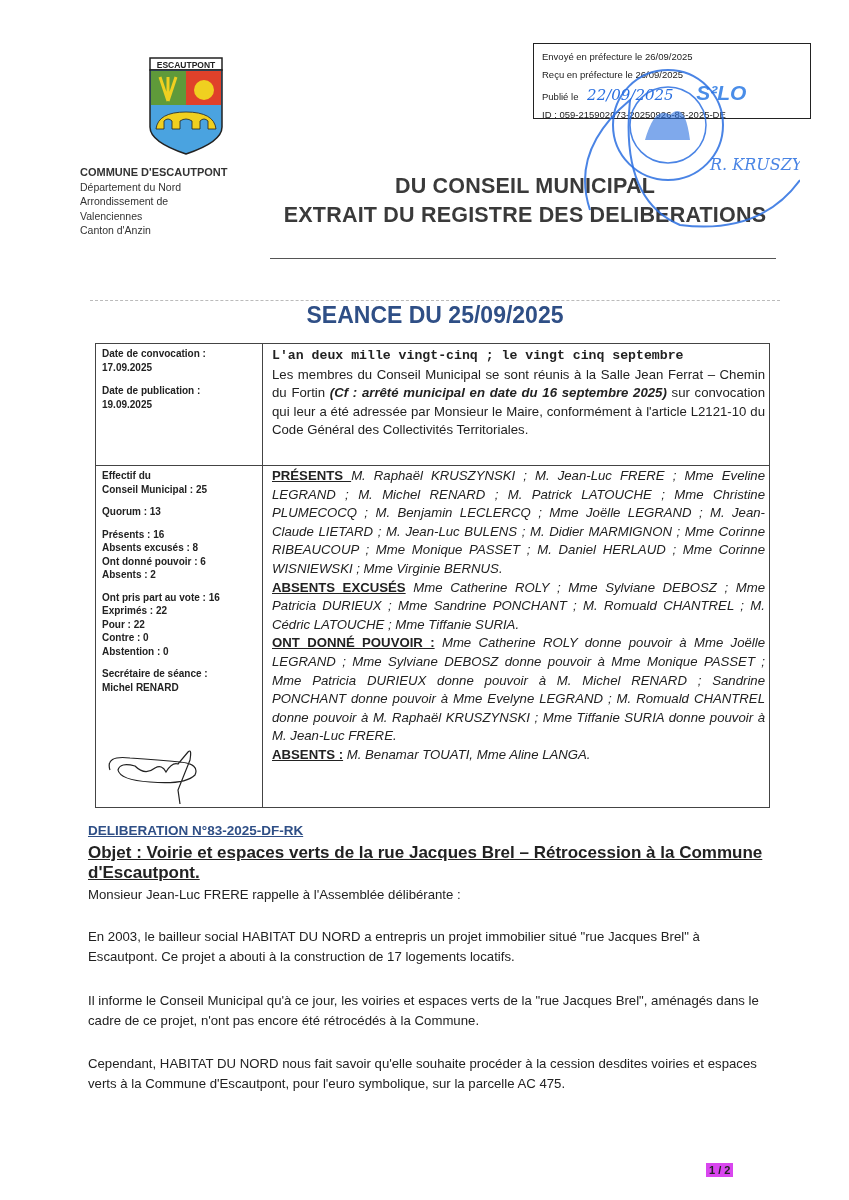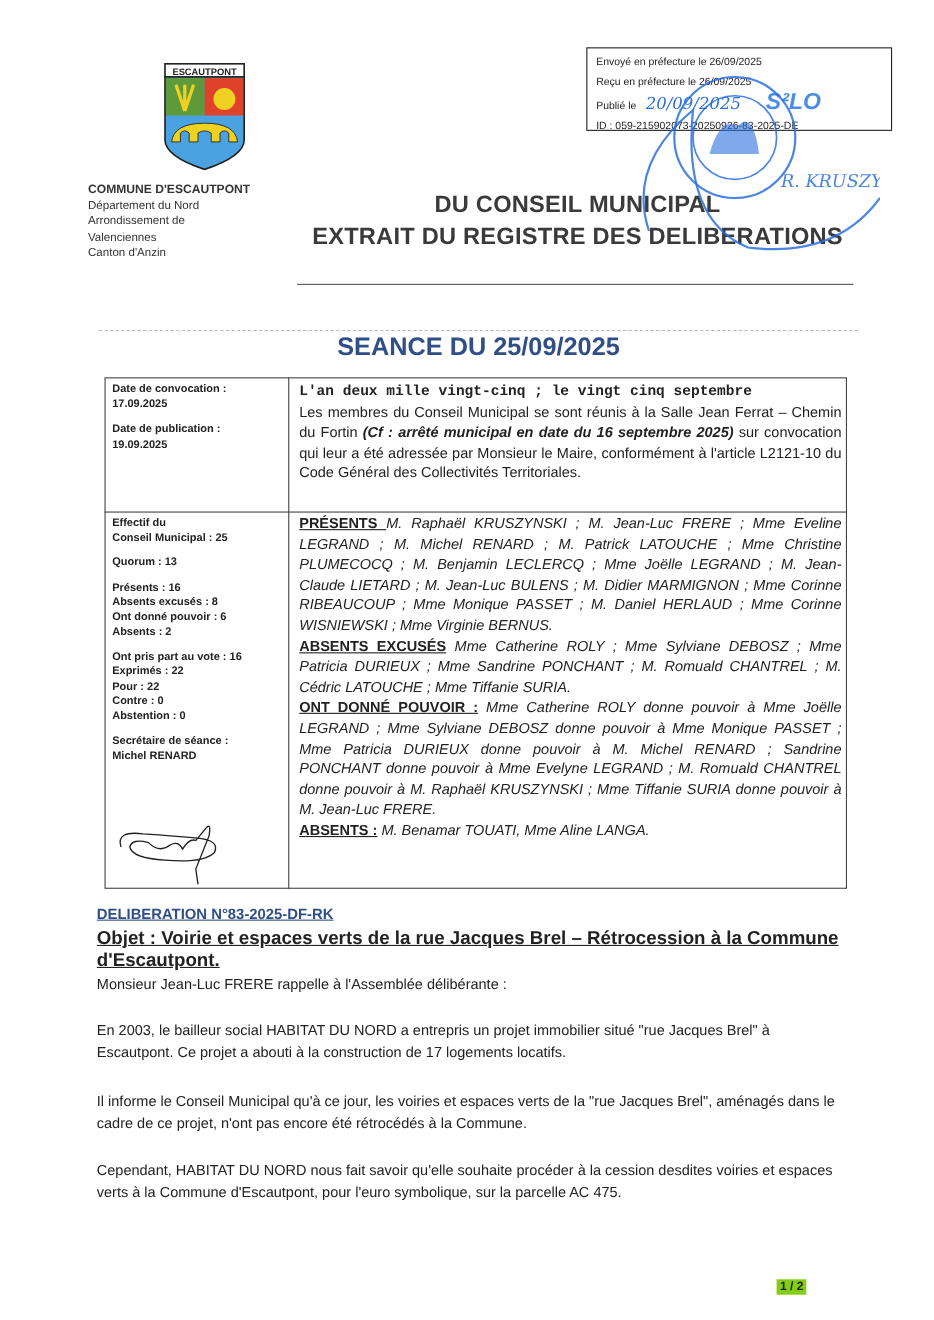--- a/index.html
+++ b/index.html
@@ -33,34 +33,34 @@
   .left-cell { font-family:"Liberation Sans Narrow","Liberation Sans", sans-serif; font-size:10px; font-weight:bold;
                line-height:13.5px; color:#222; }
   .right-cell { font-size:13.2px; line-height:18.6px; color:#222; text-align:justify; }
   .right-cell .it { font-style:italic; }
   .right-cell .lab { font-weight:bold; text-decoration:underline; font-style:normal; }
 
   .delib { left:88px; top:823px; font-weight:bold; font-size:13.5px; color:#2f4f86; text-decoration:underline; }
   .objet { left:88px; top:843px; font-weight:bold; font-size:17px; color:#222; text-decoration:underline; }
   .para { left:88px; width:680px; font-size:13.2px; line-height:19.5px; color:#222; }
 
-  .pagenum { left:706px; top:1163px; font-size:11px; font-weight:bold; background:#84cc16; padding:1px 3px; color:#222; }
+  .pagenum { left:706px; top:1163px; font-size:11px; font-weight:bold; background:#d946ef; padding:1px 3px; color:#222; }
 
   .stamp { left:560px; top:60px; width:240px; height:200px; pointer-events:none; }
   .sig { left:100px; top:740px; width:110px; height:65px; }
 </style>
 </head>
 <body>
 
 <div class="abs pref">
   <div>Envoyé en préfecture le 26/09/2025</div>
   <div>Reçu en préfecture le 26/09/2025</div>
   <div>
     <span>Publié le</span>
-    <span style="font-family:'DejaVu Serif',serif;font-style:italic;color:#2a6fe0;font-size:15px;margin-left:6px;">20/09/2025</span>
+    <span style="font-family:'DejaVu Serif',serif;font-style:italic;color:#2a6fe0;font-size:15px;margin-left:6px;">22/09/2025</span>
     <span style="color:#4a8de8;font-weight:bold;font-style:italic;font-size:21px;margin-left:20px;">S²LO</span>
   </div>
   <div>ID : 059-215902073-20250926-83-2025-DE</div>
 </div>
 
 <svg class="abs crest" viewBox="0 0 76 98">
   <rect x="2" y="1" width="72" height="12" fill="#fff" stroke="#222" stroke-width="1.5"></rect>
   <text x="38" y="11" text-anchor="middle" font-family="Liberation Sans, sans-serif" font-weight="bold" font-size="8.5" fill="#222">ESCAUTPONT</text>
   <path d="M2 13 H74 V70 Q74 85 38 97 Q2 85 2 70 Z" fill="#4aa3e0" stroke="#222" stroke-width="1.5"></path>
   <rect x="3" y="14" width="35" height="34" fill="#5f9a3a"></rect>

